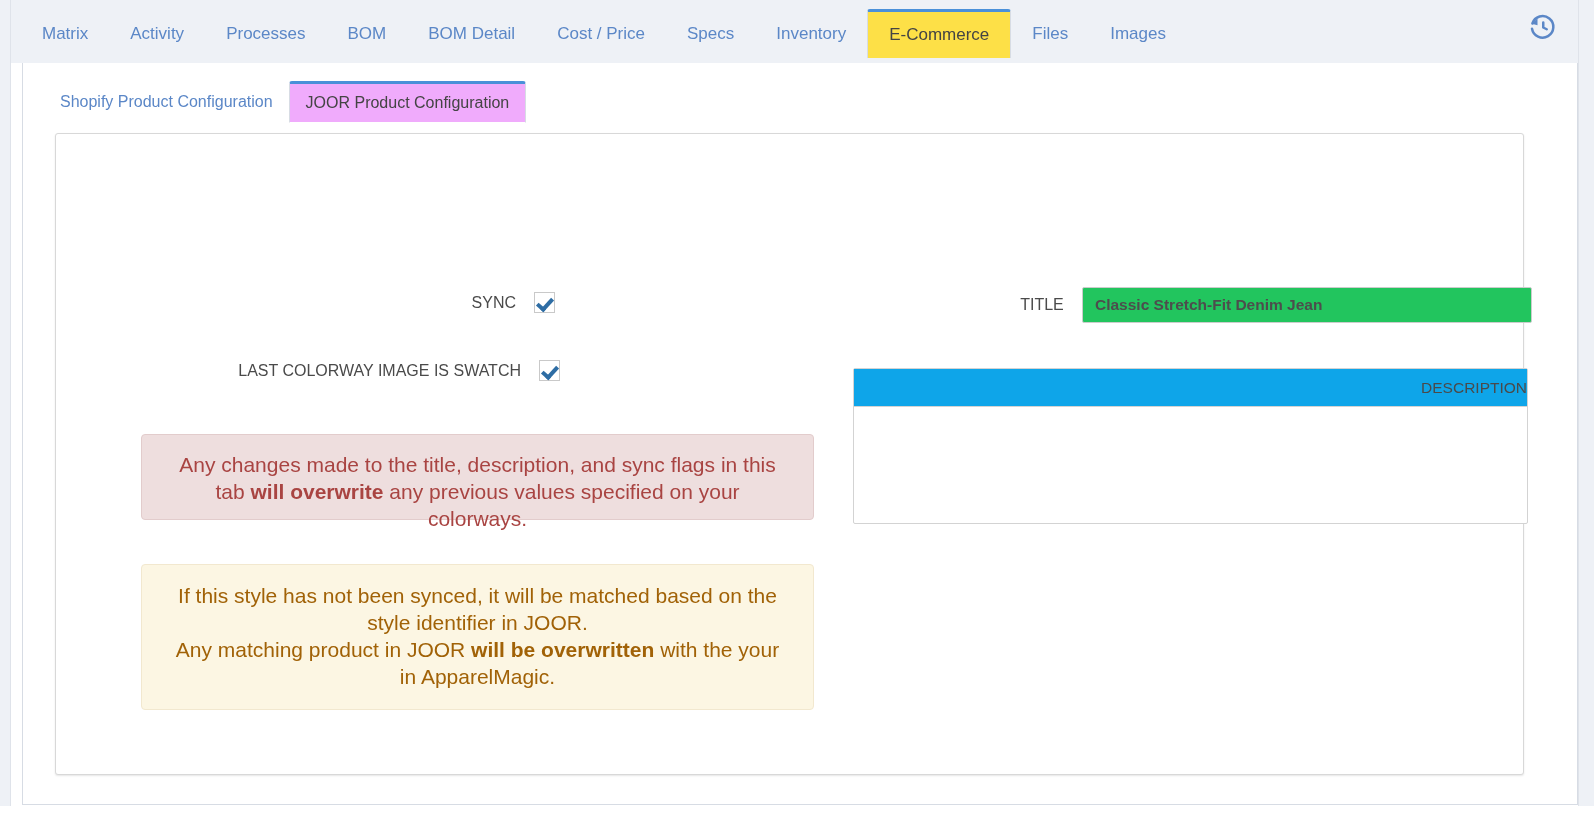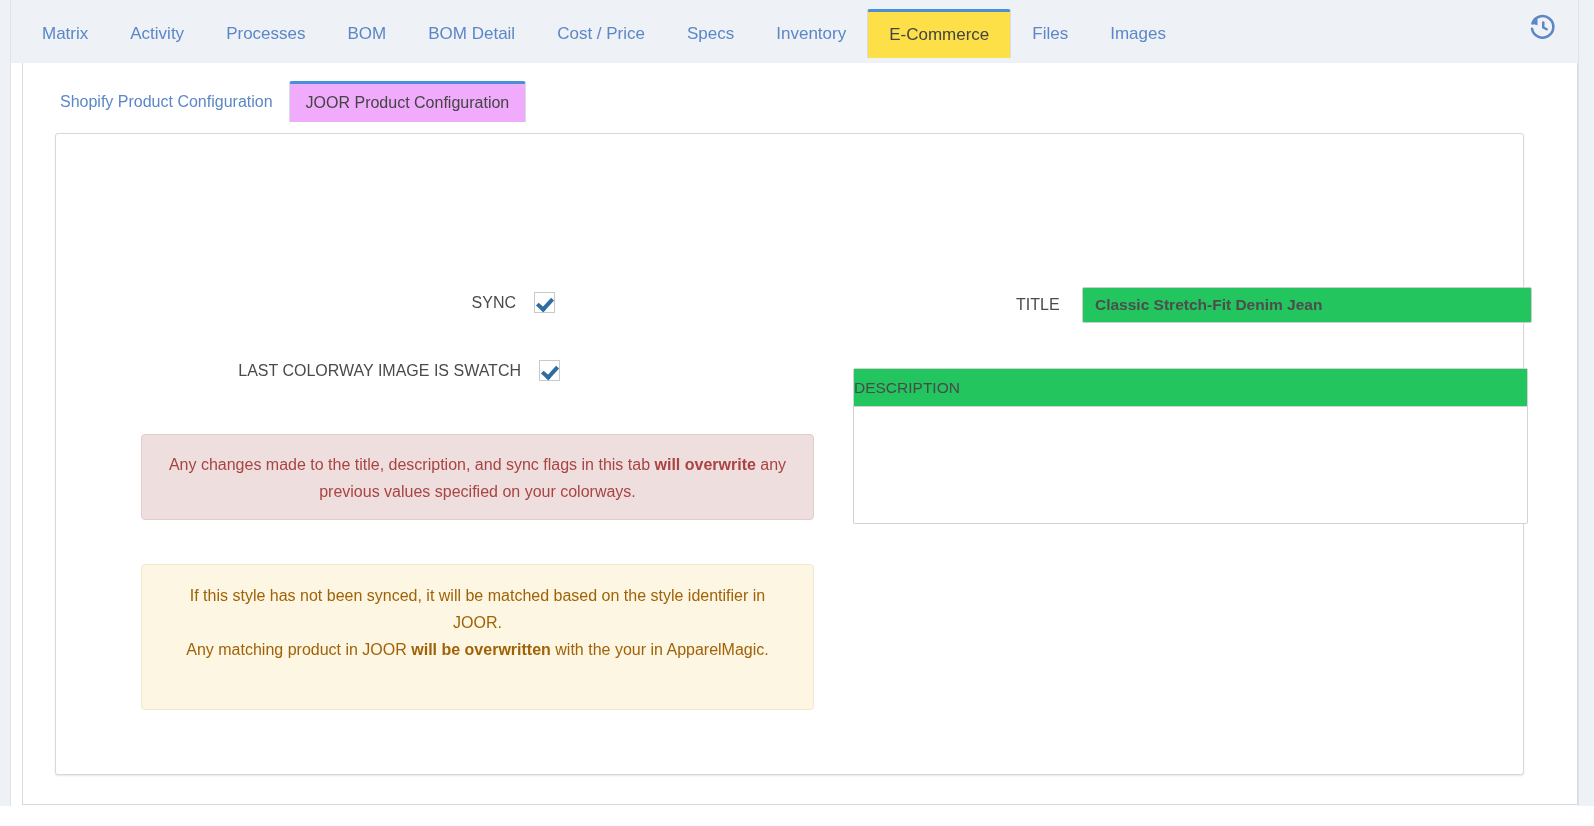--- a/index.html
+++ b/index.html
@@ -190,21 +190,21 @@
   .field-label.sync-lbl   { width: 100px; }
   .field-label.swatch-lbl { width: 340px; }
   .field-row .checkbox { margin-left: 18px; }
 
   
   .alert {
     position: absolute;
     box-sizing: border-box;
     text-align: center;
     border-radius: 4px;
-    font-size: 16px;
+    font-size: 21px;
     line-height: 27px;
   }
   .alert-danger {
     left: 85px;
     top: 300px;
     width: 673px;
     height: 86px;
     background: #eedede;
     border: 1px solid #e2cccc;
     color: #a94442;
@@ -227,21 +227,21 @@
     position: absolute;
     left: 960px;
     top: 153px;
     display: flex;
     align-items: center;
   }
   .title-label {
     font-size: 16px;
     color: #4a4a4a;
     width: 52px;
-    text-align: left;
+    text-align: center;
     white-space: nowrap;
   }
   .title-input {
     margin-left: 14px;
     width: 450px;
     height: 36px;
     border: 1px solid #cccccc;
     background: #22c55e;
     box-sizing: border-box;
     font-family: "Liberation Sans", sans-serif;
@@ -258,25 +258,25 @@
     top: 234px;
     width: 675px;
     border: 1px solid #d3d3d3;
     box-sizing: border-box;
     background: #ffffff;
     border-radius: 2px;
   }
   .desc-header {
     height: 37px;
     line-height: 37px;
-    text-align: left;
+    text-align: right;
     font-size: 15.5px;
     color: #4a4a4a;
     border-bottom: 1px solid #d3d3d3;
-    background: #22c55e;
+    background: #0ea5e9;
   }
   .desc-body {
     width: 100%;
     height: 112px;
     border: none;
     outline: none;
     resize: none;
     box-sizing: border-box;
     padding: 8px 10px;
     font-family: "Liberation Sans", sans-serif;

